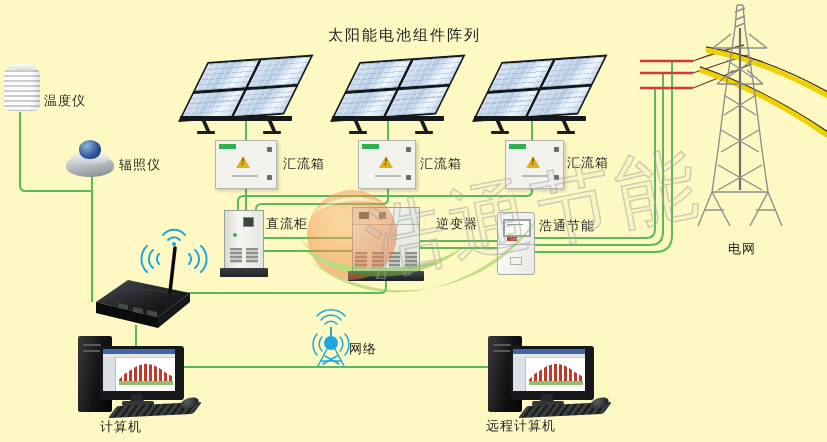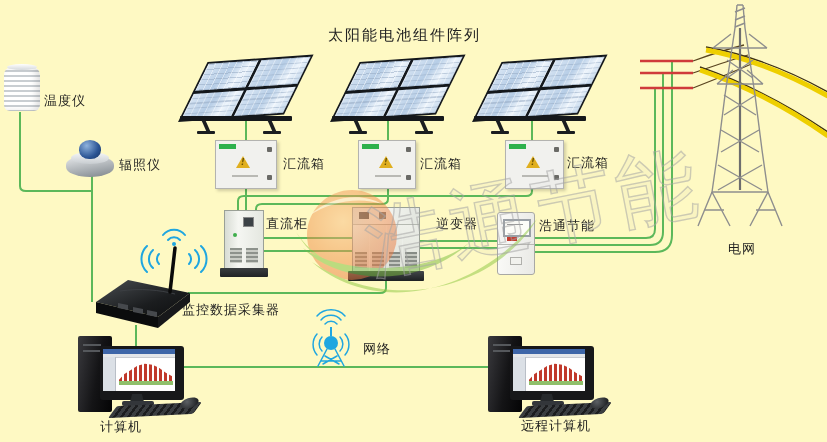--- a/index.html
+++ b/index.html
@@ -376,24 +376,23 @@
 
   <span class="lbl" style="left:44px;top:92px;">温度仪</span>
   <span class="lbl" style="left:119px;top:156px;">辐照仪</span>
   <span class="lbl" style="left:283px;top:155px;">汇流箱</span>
   <span class="lbl" style="left:420px;top:155px;">汇流箱</span>
   <span class="lbl" style="left:567px;top:154px;">汇流箱</span>
   <span class="lbl" style="left:266px;top:215px;">直流柜</span>
   <span class="lbl" style="left:436px;top:215px;">逆变器</span>
   <span class="lbl" style="left:539px;top:217px;">浩通节能</span>
   <span class="lbl" style="left:728px;top:240px;">电网</span>
-  <span class="lbl" style="left:182px;top:301px;">监控数据采集器</span>
-  <span class="lbl" style="left:363px;top:340px;">网络</span>
+  <span class="lbl" style="left:349px;top:340px;">网络</span>
   <span class="lbl" style="left:100px;top:418px;">计算机</span>
-  <span class="lbl" style="left:521px;top:417px;">远程计算机</span>
+  <span class="lbl" style="left:486px;top:417px;">远程计算机</span>
 
   <svg id="watermark" width="827" height="442" viewBox="0 0 827 442">
     <defs>
       <radialGradient id="orangeBall" cx="0.4" cy="0.35" r="0.75">
         <stop offset="0" stop-color="#f9bd85"></stop>
           <stop offset="0.55" stop-color="#f0904c"></stop>
           <stop offset="1" stop-color="#e9713c"></stop>
       </radialGradient>
     </defs>
     <g opacity="0.5">

